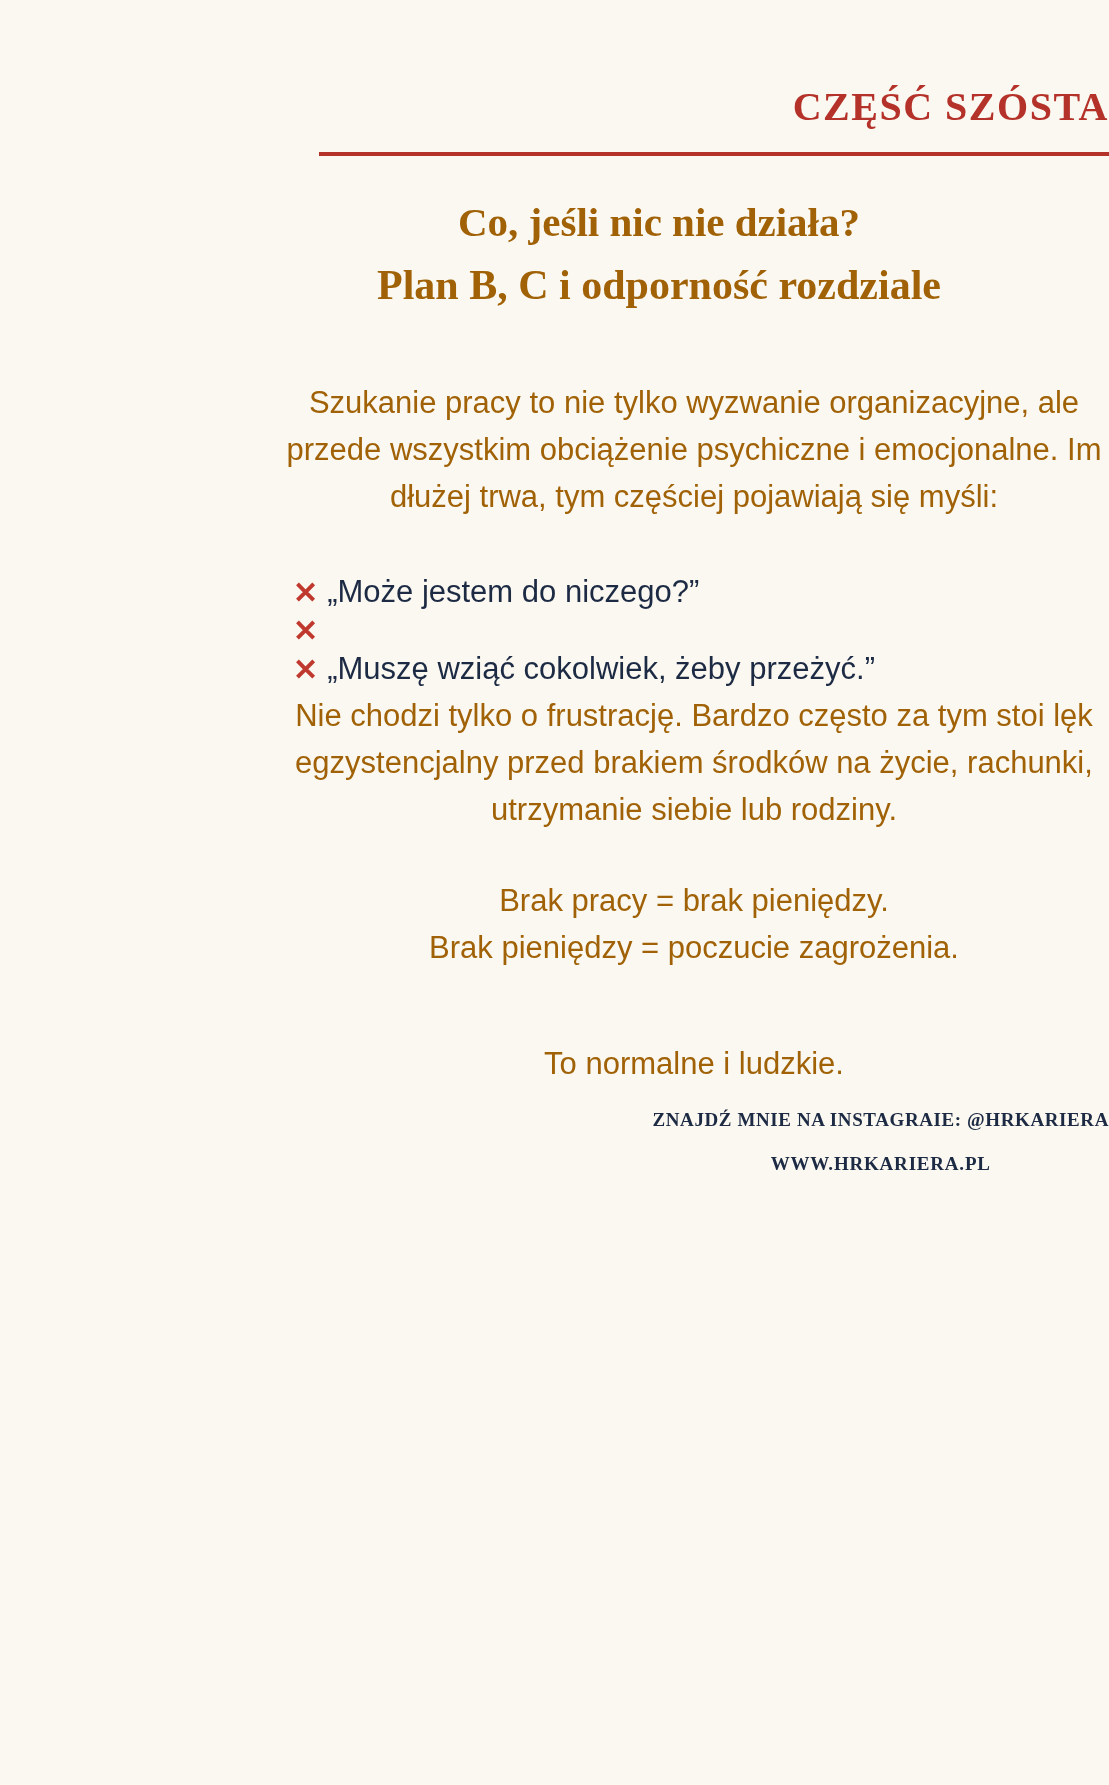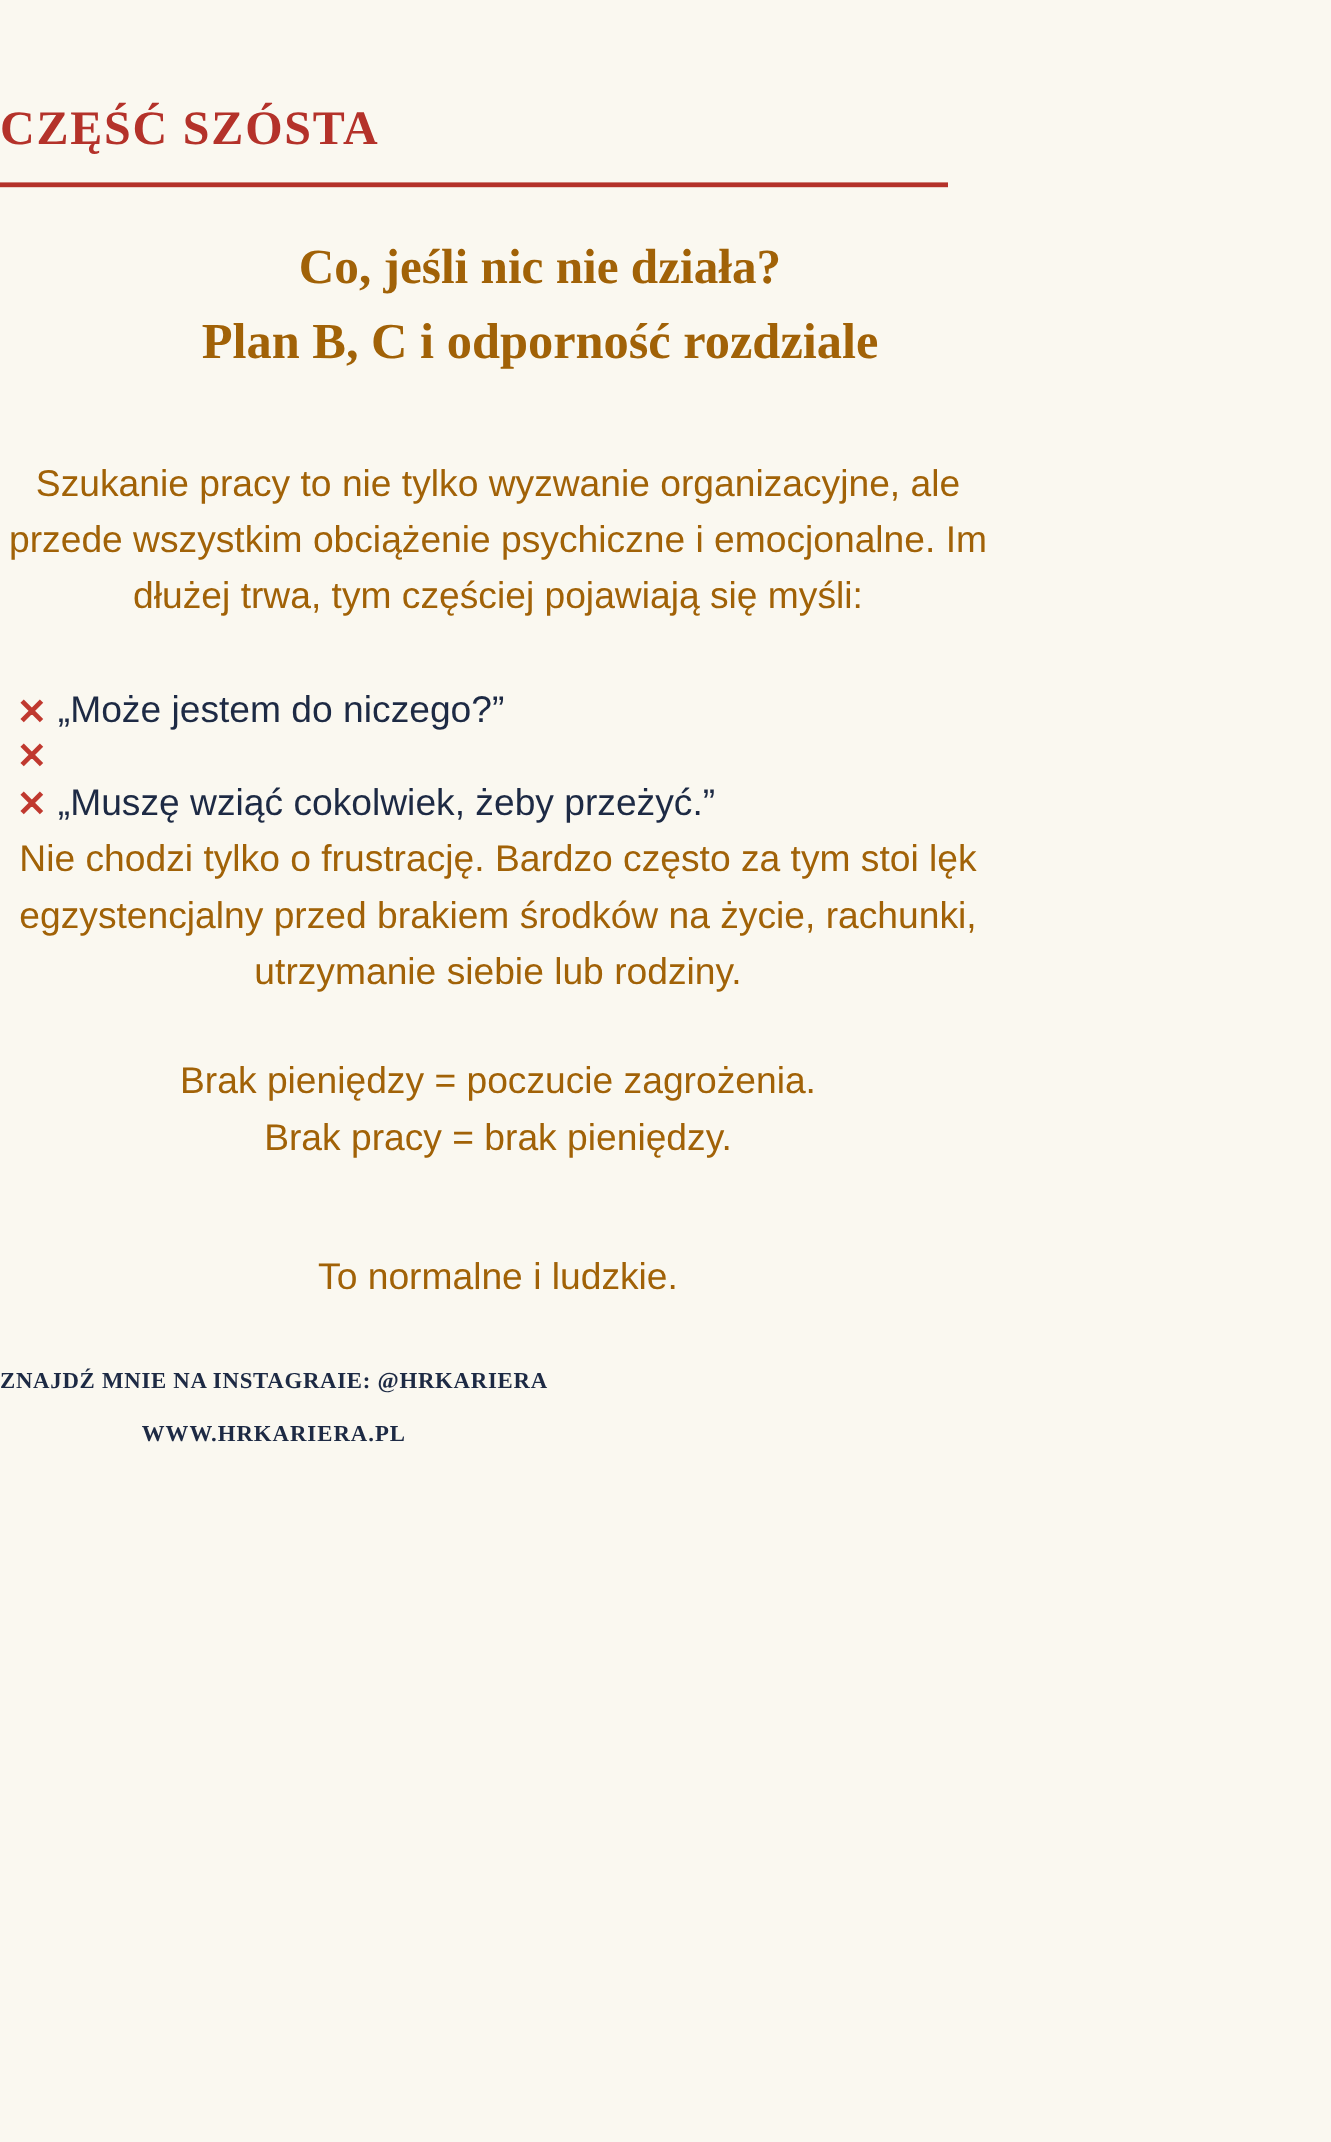--- a/index.html
+++ b/index.html
@@ -14,21 +14,21 @@
     overflow: hidden;
   }
   .page {
     position: relative;
     width: 1109px;
     height: 1293px;
     background: #faf8f0;
     box-sizing: border-box;
     display: flex;
     flex-direction: column;
-    align-items: flex-start;
+    align-items: flex-end;
   }
 
   
   .part-label {
     margin-top: 86px;
     font-family: "Liberation Serif", "DejaVu Serif", serif;
     font-weight: bold;
     font-size: 40px;
     letter-spacing: 1.5px;
     color: #b4322a;
@@ -101,21 +101,20 @@
   .footer {
     margin-top: 22px;
     text-align: center;
     font-family: "Liberation Serif", "DejaVu Serif", serif;
     color: #1d2a44;
   }
   .footer-insta {
     font-size: 19px;
     letter-spacing: 0.6px;
     font-weight: bold;
-    margin-top: 32px;
   }
   .footer-url {
     margin-top: 22px;
     font-size: 19px;
     letter-spacing: 0.8px;
     font-weight: bold;
   }
 </style>
 </head>
 <body>
@@ -143,22 +142,22 @@
     </div>
     <div class="x-item">
       <span class="x-mark">✕</span>
       <span>„Muszę wziąć cokolwiek, żeby przeżyć.”</span>
     </div>
   </div>
 
   <div class="body-text mid-para">Nie chodzi tylko o frustrację. Bardzo często za tym stoi lęk egzystencjalny przed brakiem środków na życie, rachunki, utrzymanie siebie lub rodziny.</div>
 
   <div class="body-text equations">
+    <div>Brak pracy = brak pieniędzy.</div>
     <div>Brak pieniędzy = poczucie zagrożenia.</div>
-    <div>Brak pracy = brak pieniędzy.</div>
   </div>
 
   <div class="body-text closing">
     <div>To normalne i ludzkie.</div>
   </div>
 
   <div class="footer">
     <div class="footer-insta">ZNAJDŹ MNIE NA INSTAGRAIE: @HRKARIERA</div>
     <div class="footer-url">WWW.HRKARIERA.PL</div>
   </div>

